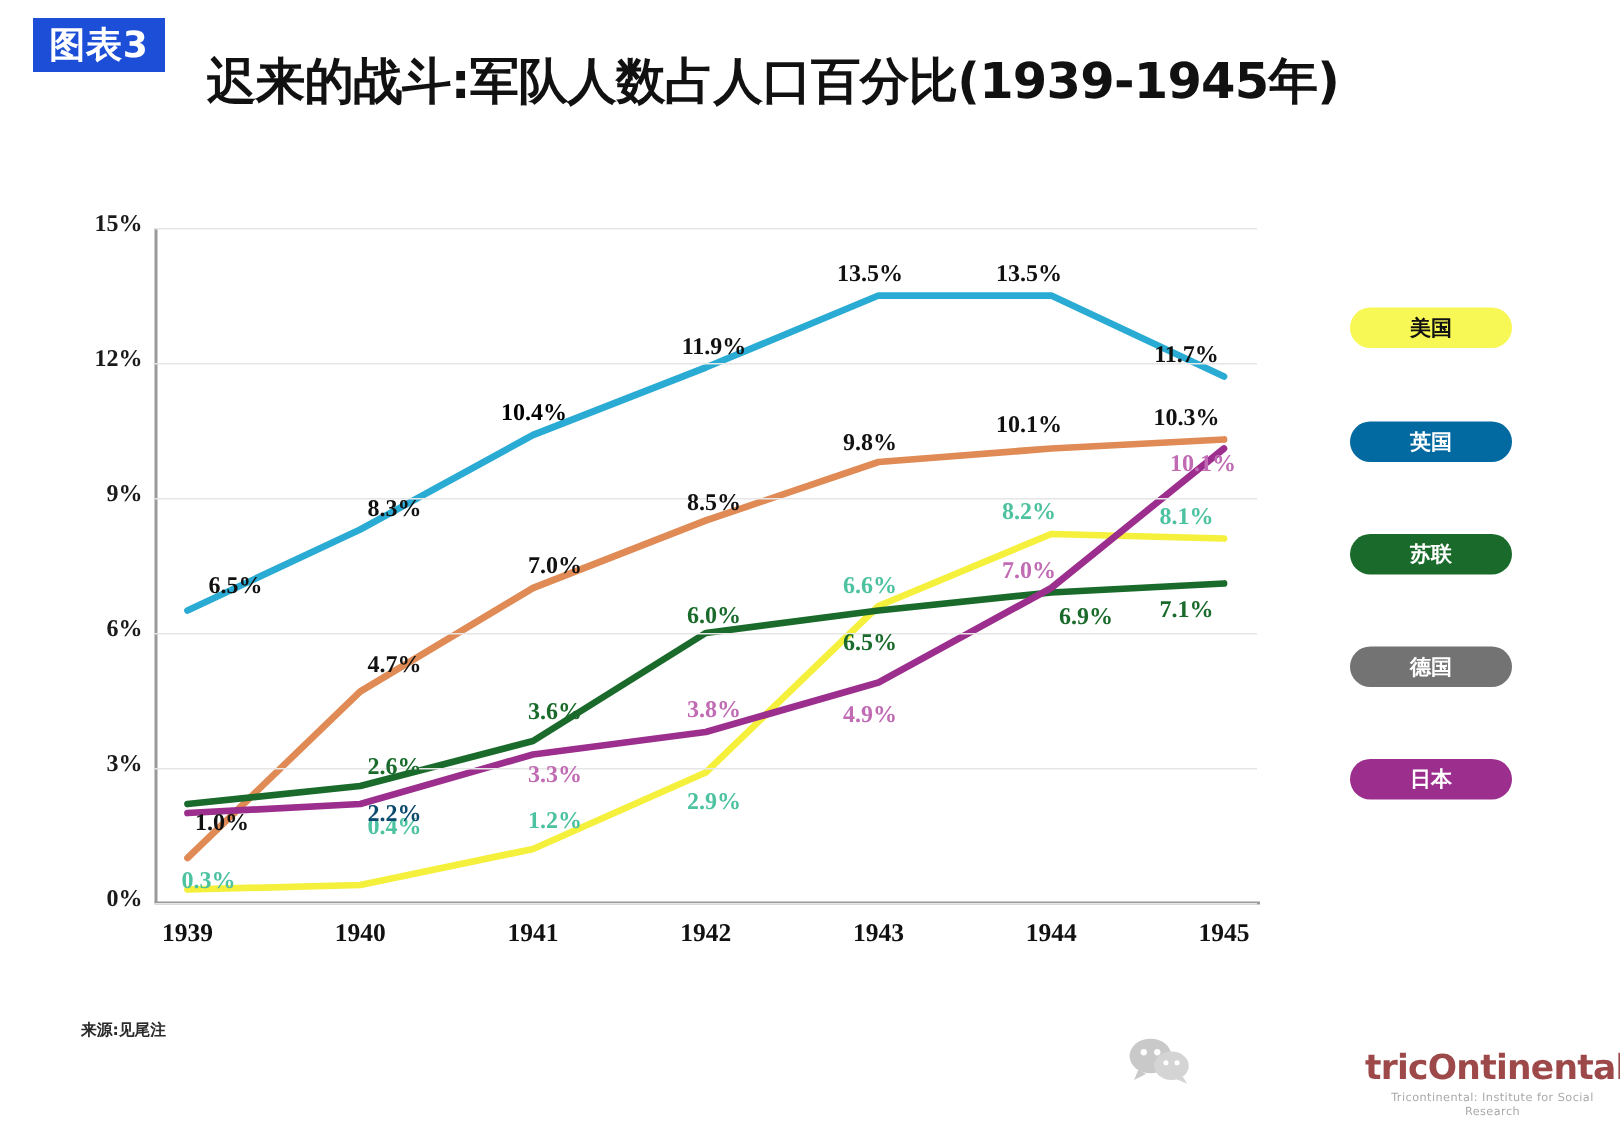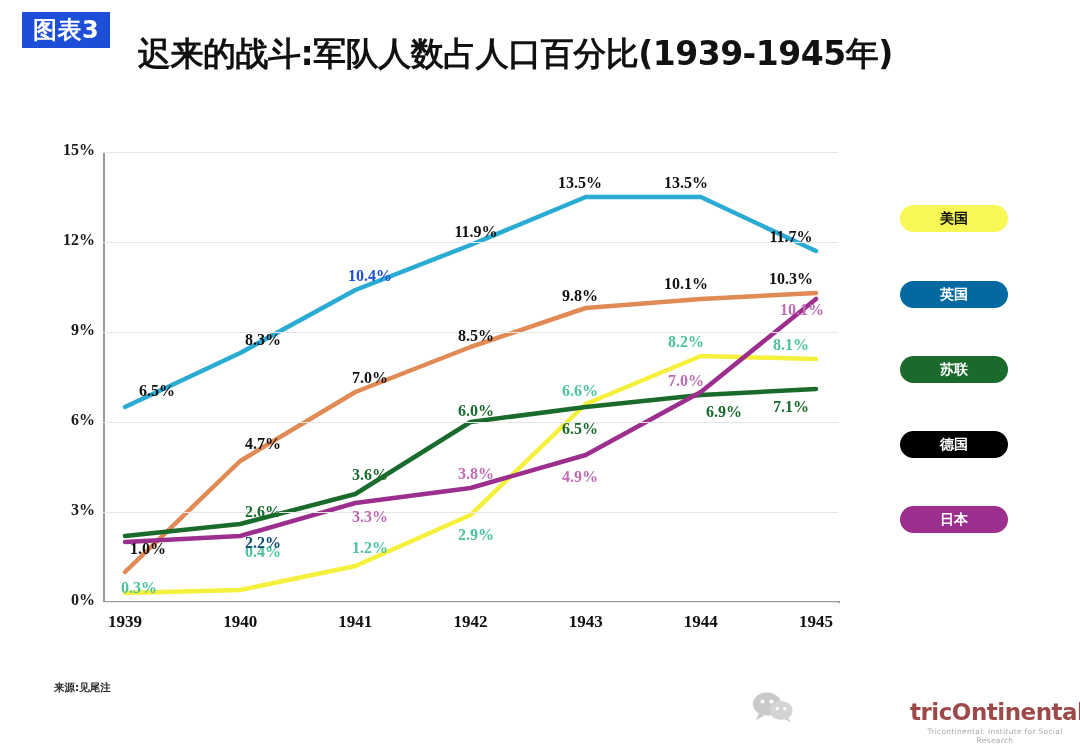--- a/index.html
+++ b/index.html
@@ -122,21 +122,21 @@
       <div class="xtick" style="left: 195.167px;">1940</div>
       <div class="xtick" style="left: 310.333px;">1941</div>
       <div class="xtick" style="left: 425.5px;">1942</div>
       <div class="xtick" style="left: 540.667px;">1943</div>
       <div class="xtick" style="left: 655.833px;">1944</div>
       <div class="xtick" style="left: 771px;">1945</div>
     </div>
   <div id="labels-wrap">
       <div class="dlabel" style="left: 157px; top: 391px; color: rgb(17, 17, 17);">6.5%</div>
       <div class="dlabel" style="left: 263px; top: 340px; color: rgb(17, 17, 17);">8.3%</div>
-      <div class="dlabel" style="left: 370px; top: 276px; color: #1d4ed8; text-align: center;">10.4%</div>
+      <div class="dlabel" style="left: 356px; top: 276px; color: #000000; text-align: center;">10.4%</div>
       <div class="dlabel" style="left: 476px; top: 232px; color: rgb(17, 17, 17);">11.9%</div>
       <div class="dlabel" style="left: 580px; top: 183px; color: rgb(17, 17, 17);">13.5%</div>
       <div class="dlabel" style="left: 686px; top: 183px; color: rgb(17, 17, 17);">13.5%</div>
       <div class="dlabel" style="left: 791px; top: 237px; color: rgb(17, 17, 17);">11.7%</div>
       <div class="dlabel" style="left: 148px; top: 549px; color: rgb(17, 17, 17);">1.0%</div>
       <div class="dlabel" style="left: 263px; top: 444px; color: rgb(17, 17, 17);">4.7%</div>
       <div class="dlabel" style="left: 370px; top: 378px; color: rgb(17, 17, 17);">7.0%</div>
       <div class="dlabel" style="left: 476px; top: 336px; color: rgb(17, 17, 17);">8.5%</div>
       <div class="dlabel" style="left: 580px; top: 296px; color: rgb(17, 17, 17);">9.8%</div>
       <div class="dlabel" style="left: 686px; top: 284px; color: rgb(17, 17, 17);">10.1%</div>
@@ -159,21 +159,21 @@
       <div class="dlabel" style="left: 476px; top: 474px; color: rgb(192, 107, 180);">3.8%</div>
       <div class="dlabel" style="left: 580px; top: 477px; color: rgb(192, 107, 180);">4.9%</div>
       <div class="dlabel" style="left: 686px; top: 381px; color: rgb(192, 107, 180);">7.0%</div>
       <div class="dlabel" style="left: 802px; top: 310px; color: rgb(192, 107, 180);">10.1%</div>
     </div>
 
   <div id="legend">
       <div class="legend-pill" style="top: 0px; background: rgb(247, 247, 85); color: rgb(17, 17, 17);">美国</div>
       <div class="legend-pill" style="top: 76px; background: #0369a1; color: rgb(255, 255, 255);">英国</div>
       <div class="legend-pill" style="top: 151px; background: rgb(26, 107, 43); color: rgb(255, 255, 255);">苏联</div>
-      <div class="legend-pill" style="top: 226px; background: #000000; color: rgb(255, 255, 255);">德国</div>
+      <div class="legend-pill" style="top: 226px; background: #737373; color: rgb(255, 255, 255);">德国</div>
       <div class="legend-pill" style="top: 301px; background: rgb(156, 46, 142); color: rgb(255, 255, 255);">日本</div>
     </div>
 </div>
 
 <div id="source-note">
   <div>来源:见尾注</div>
 </div>
 
 <div id="brand">
   <span id="wechat-icon">

